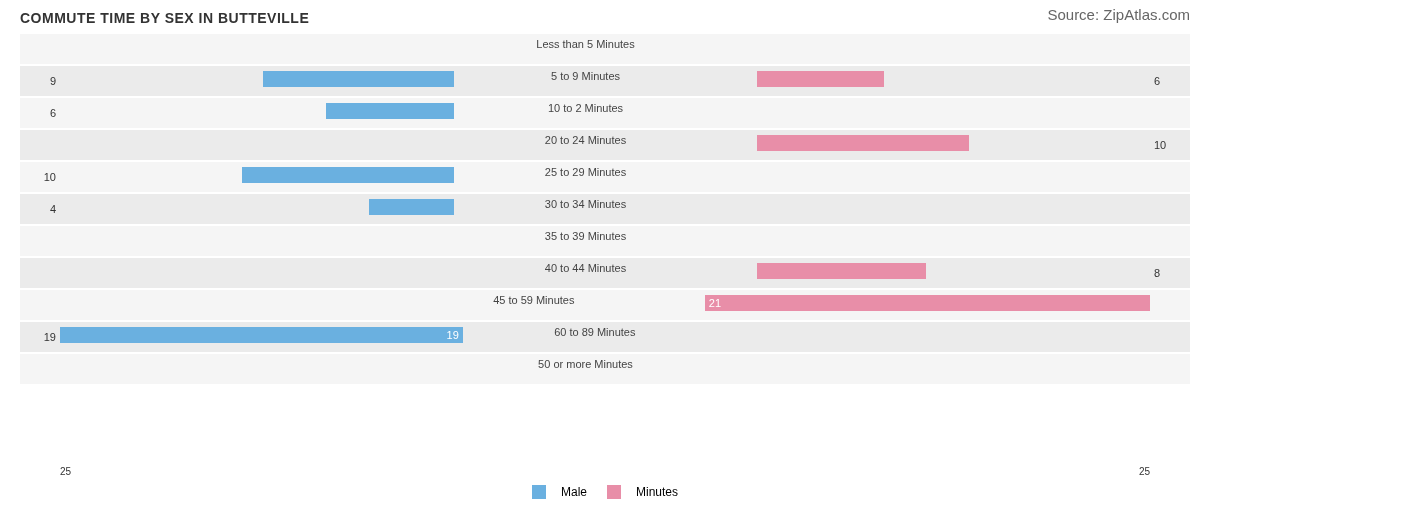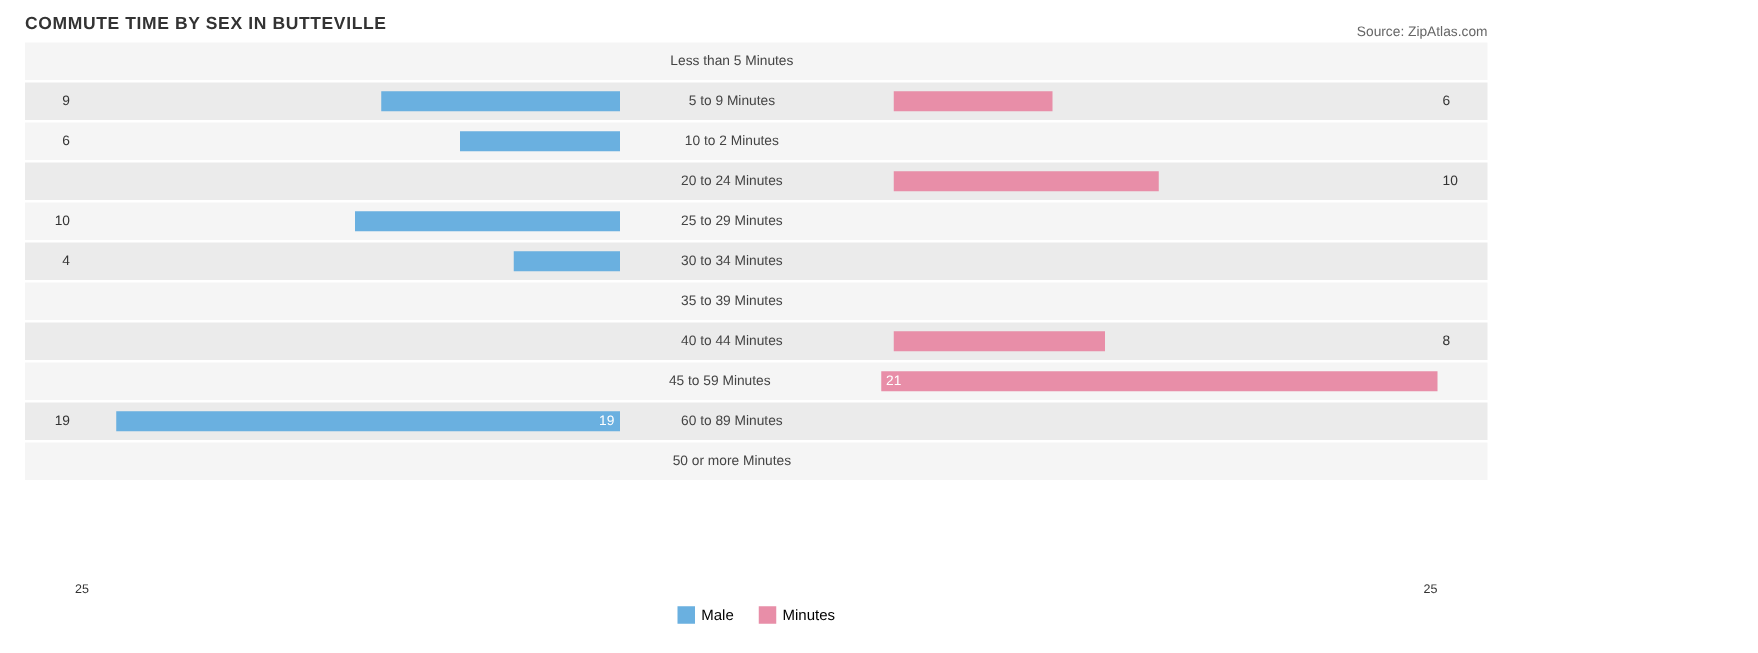--- a/index.html
+++ b/index.html
@@ -20,23 +20,23 @@
     .title {
       font-size: 14px;
       font-weight: bold;
       color: #333;
       text-transform: uppercase;
       letter-spacing: 0.5px;
       margin-bottom: 8px;
     }
     .source {
       position: absolute;
-      top: 20px;
+      top: 6px;
       right: 20px;
-      font-size: 11px;
+      font-size: 15px;
       color: #666;
     }
     .chart-area {
       position: relative;
       width: 100%;
       height: 430px;
     }
     .row {
       display: flex;
       align-items: center;
@@ -62,22 +62,23 @@
       flex: 1;
       display: flex;
       align-items: center;
       height: 100%;
       position: relative;
     }
     
     .bar-layout {
       display: flex;
       width: 100%;
-      align-items: center;
+      align-items: flex-start;
       height: 22px;
+      gap: 42px;
     }
     .male-side {
       display: flex;
       justify-content: flex-end;
       align-items: center;
       flex: 1;
       height: 18px;
       position: relative;
     }
     .female-side {
@@ -138,21 +139,21 @@
       display: flex;
       justify-content: center;
       align-items: center;
       gap: 20px;
       margin-top: 8px;
       font-size: 12px;
     }
     .legend-item {
       display: flex;
       align-items: center;
-      gap: 5px;
+      gap: 15px;
       text-align: right;
     }
     .legend-box {
       width: 14px;
       height: 14px;
     }
     .axis-labels {
       display: flex;
       justify-content: space-between;
       font-size: 10px;

